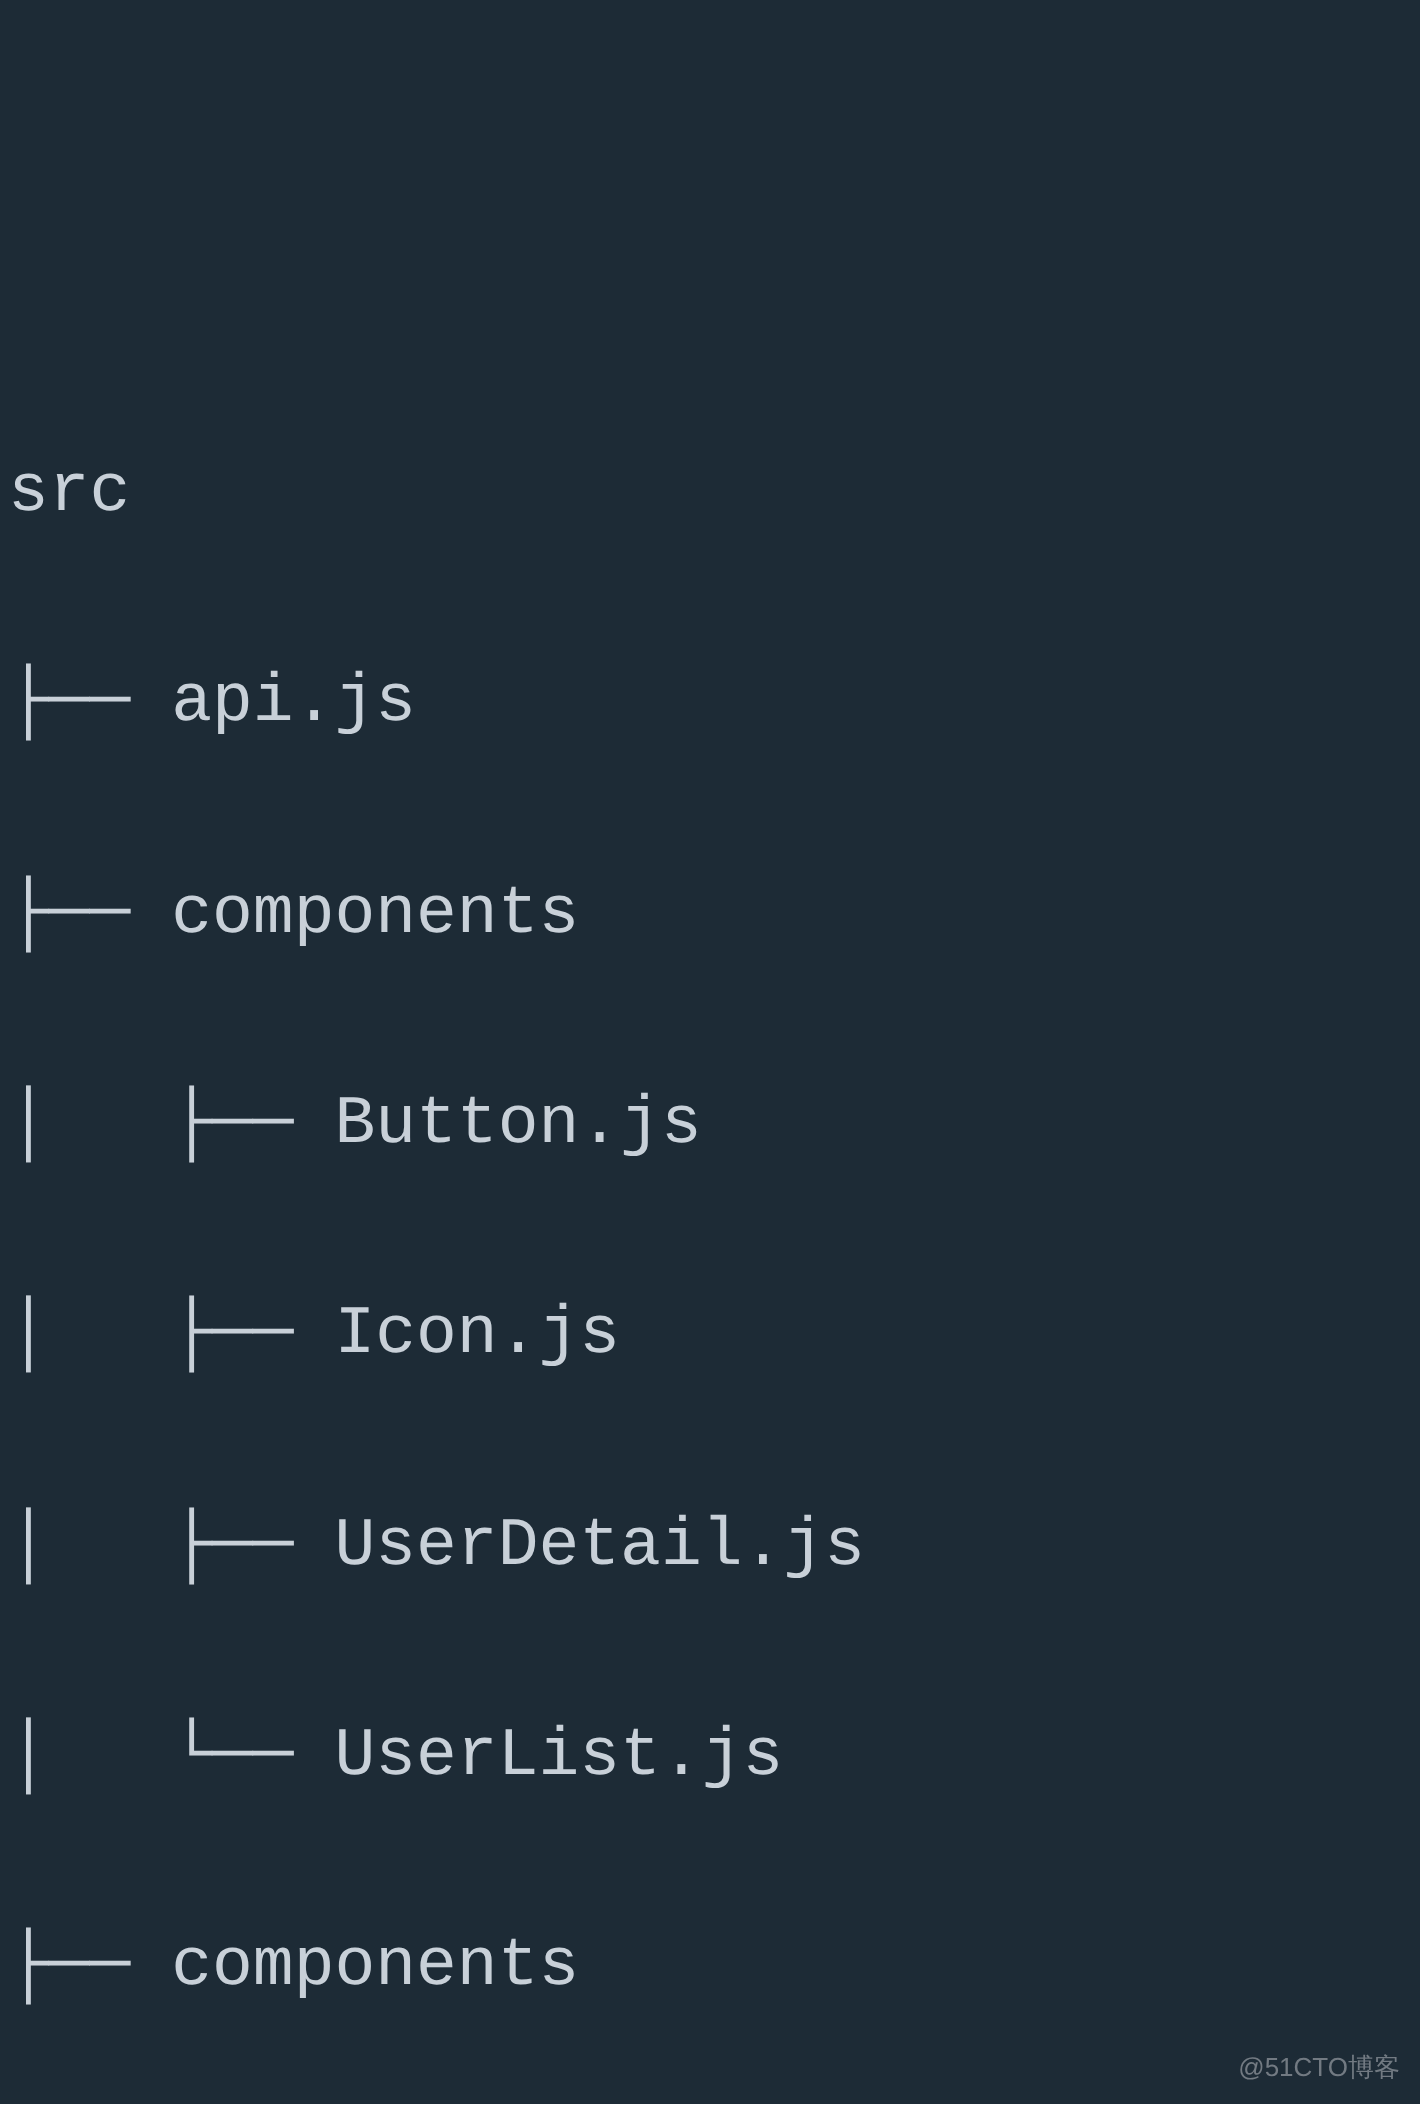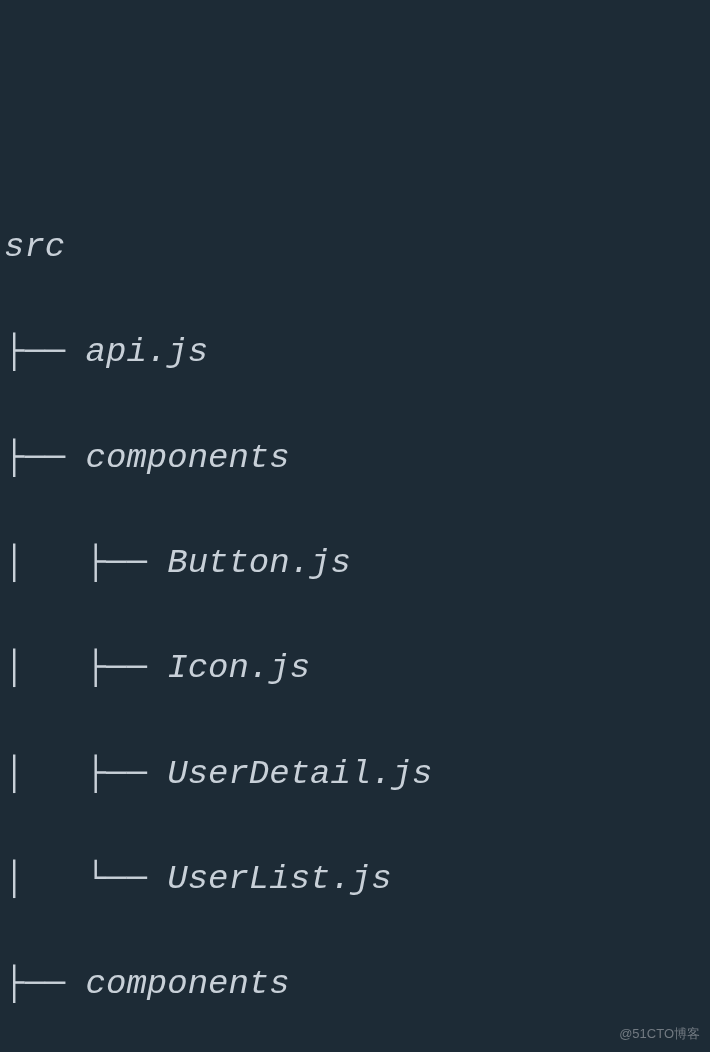--- a/index.html
+++ b/index.html
@@ -15,21 +15,20 @@
       line-height: 1.55;
       padding: 10px 4px;
       width: 710px;
       height: 1052px;
       white-space: pre;
       position: relative;
       overflow: hidden;
     }
     .tree-line {
       display: block;
-      font-style: italic;
     }
     .watermark {
       position: absolute;
       bottom: 8px;
       right: 10px;
       font-size: 13px;
       color: #727a82;
       font-family: sans-serif;
       white-space: normal;
     }

